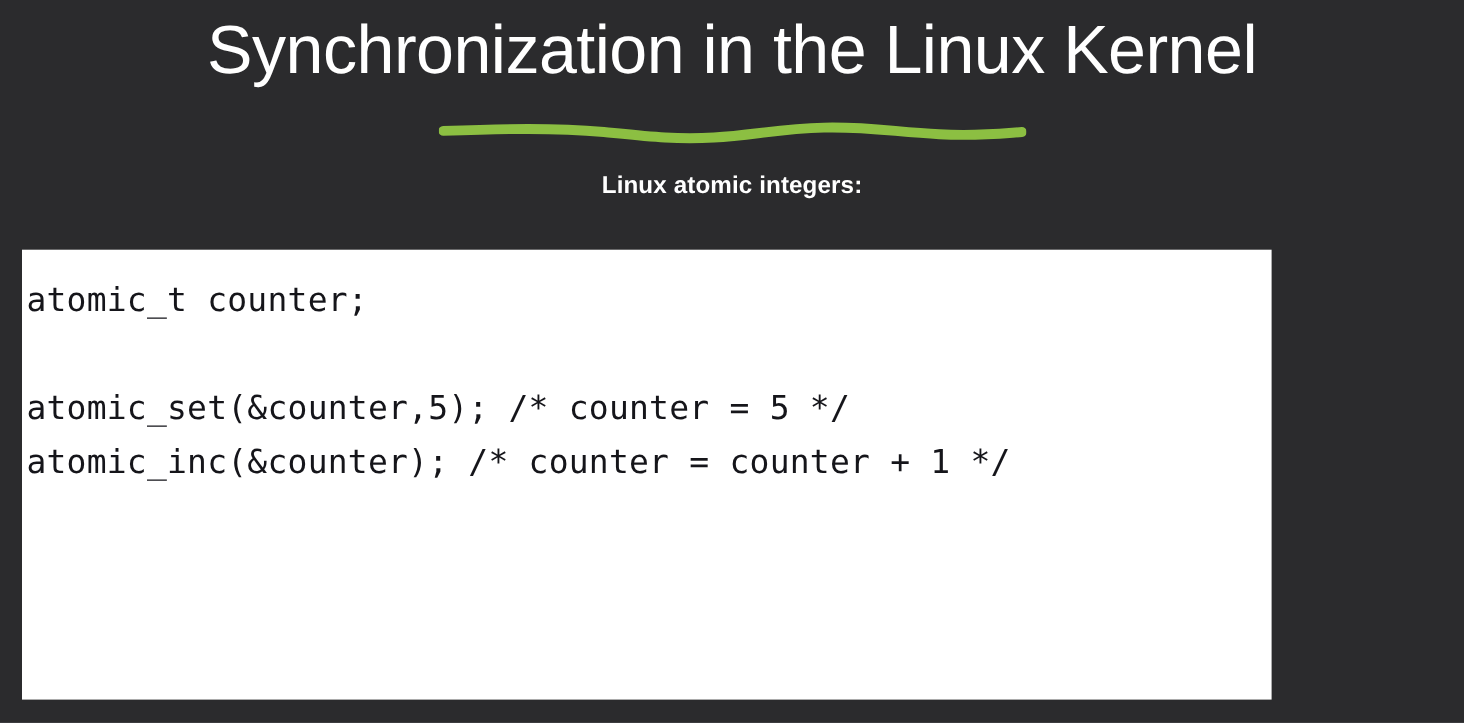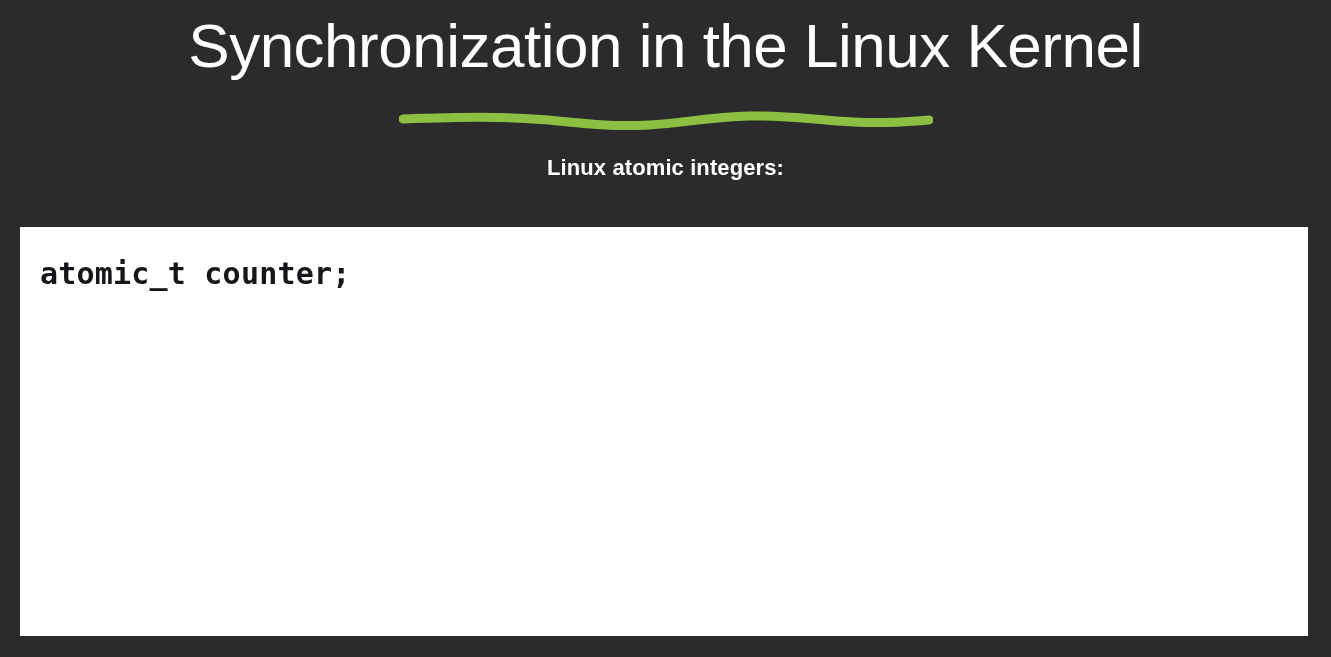--- a/index.html
+++ b/index.html
@@ -57,27 +57,26 @@
     font-family: "Liberation Sans", sans-serif;
     font-size: 22px;
     font-weight: 700;
     letter-spacing: 0.1px;
     white-space: nowrap;
   }
   .code-block {
     position: absolute;
     left: 20px;
     top: 227px;
-    width: 1288px;
+    width: 1136px;
     height: 409px;
     background: #ffffff;
     box-sizing: border-box;
-    padding: 22px 0 0 20px;
+    padding: 22px 0 0 4px;
     overflow: hidden;
-    font-weight: bold;
   }
   .code-line {
     font-family: "DejaVu Sans Mono", "Liberation Mono", monospace;
     font-size: 30px;
     line-height: 49px;
     color: #15151a;
     white-space: pre;
     letter-spacing: 0.2px;
     height: 49px;
   }
@@ -96,15 +95,17 @@
     <svg viewBox="0 0 534 26" xmlns="http://www.w3.org/2000/svg" aria-hidden="true">
       <path d="M4 11 C 60 9, 105 8, 150 12 C 190 16, 215 19, 250 17 C 285 15, 310 9, 350 8 C 390 7, 415 12, 455 14 C 490 16, 515 13, 530 12" fill="none" stroke="#8cbf42" stroke-width="9" stroke-linecap="round" stroke-linejoin="round"></path>
     </svg>
   </div>
 
   <div class="slide-subtitle">Linux atomic integers:</div>
 
   <div class="code-block">
     <div class="code-line">atomic_t counter;</div>
     <div class="code-line blank"></div>
+    <div class="code-line">atomic_set(&amp;counter,5); /* counter = 5 */</div>
+    <div class="code-line">atomic_inc(&amp;counter); /* counter = counter + 1 */</div>
   </div>
 
 </div>
 
 </body></html>

